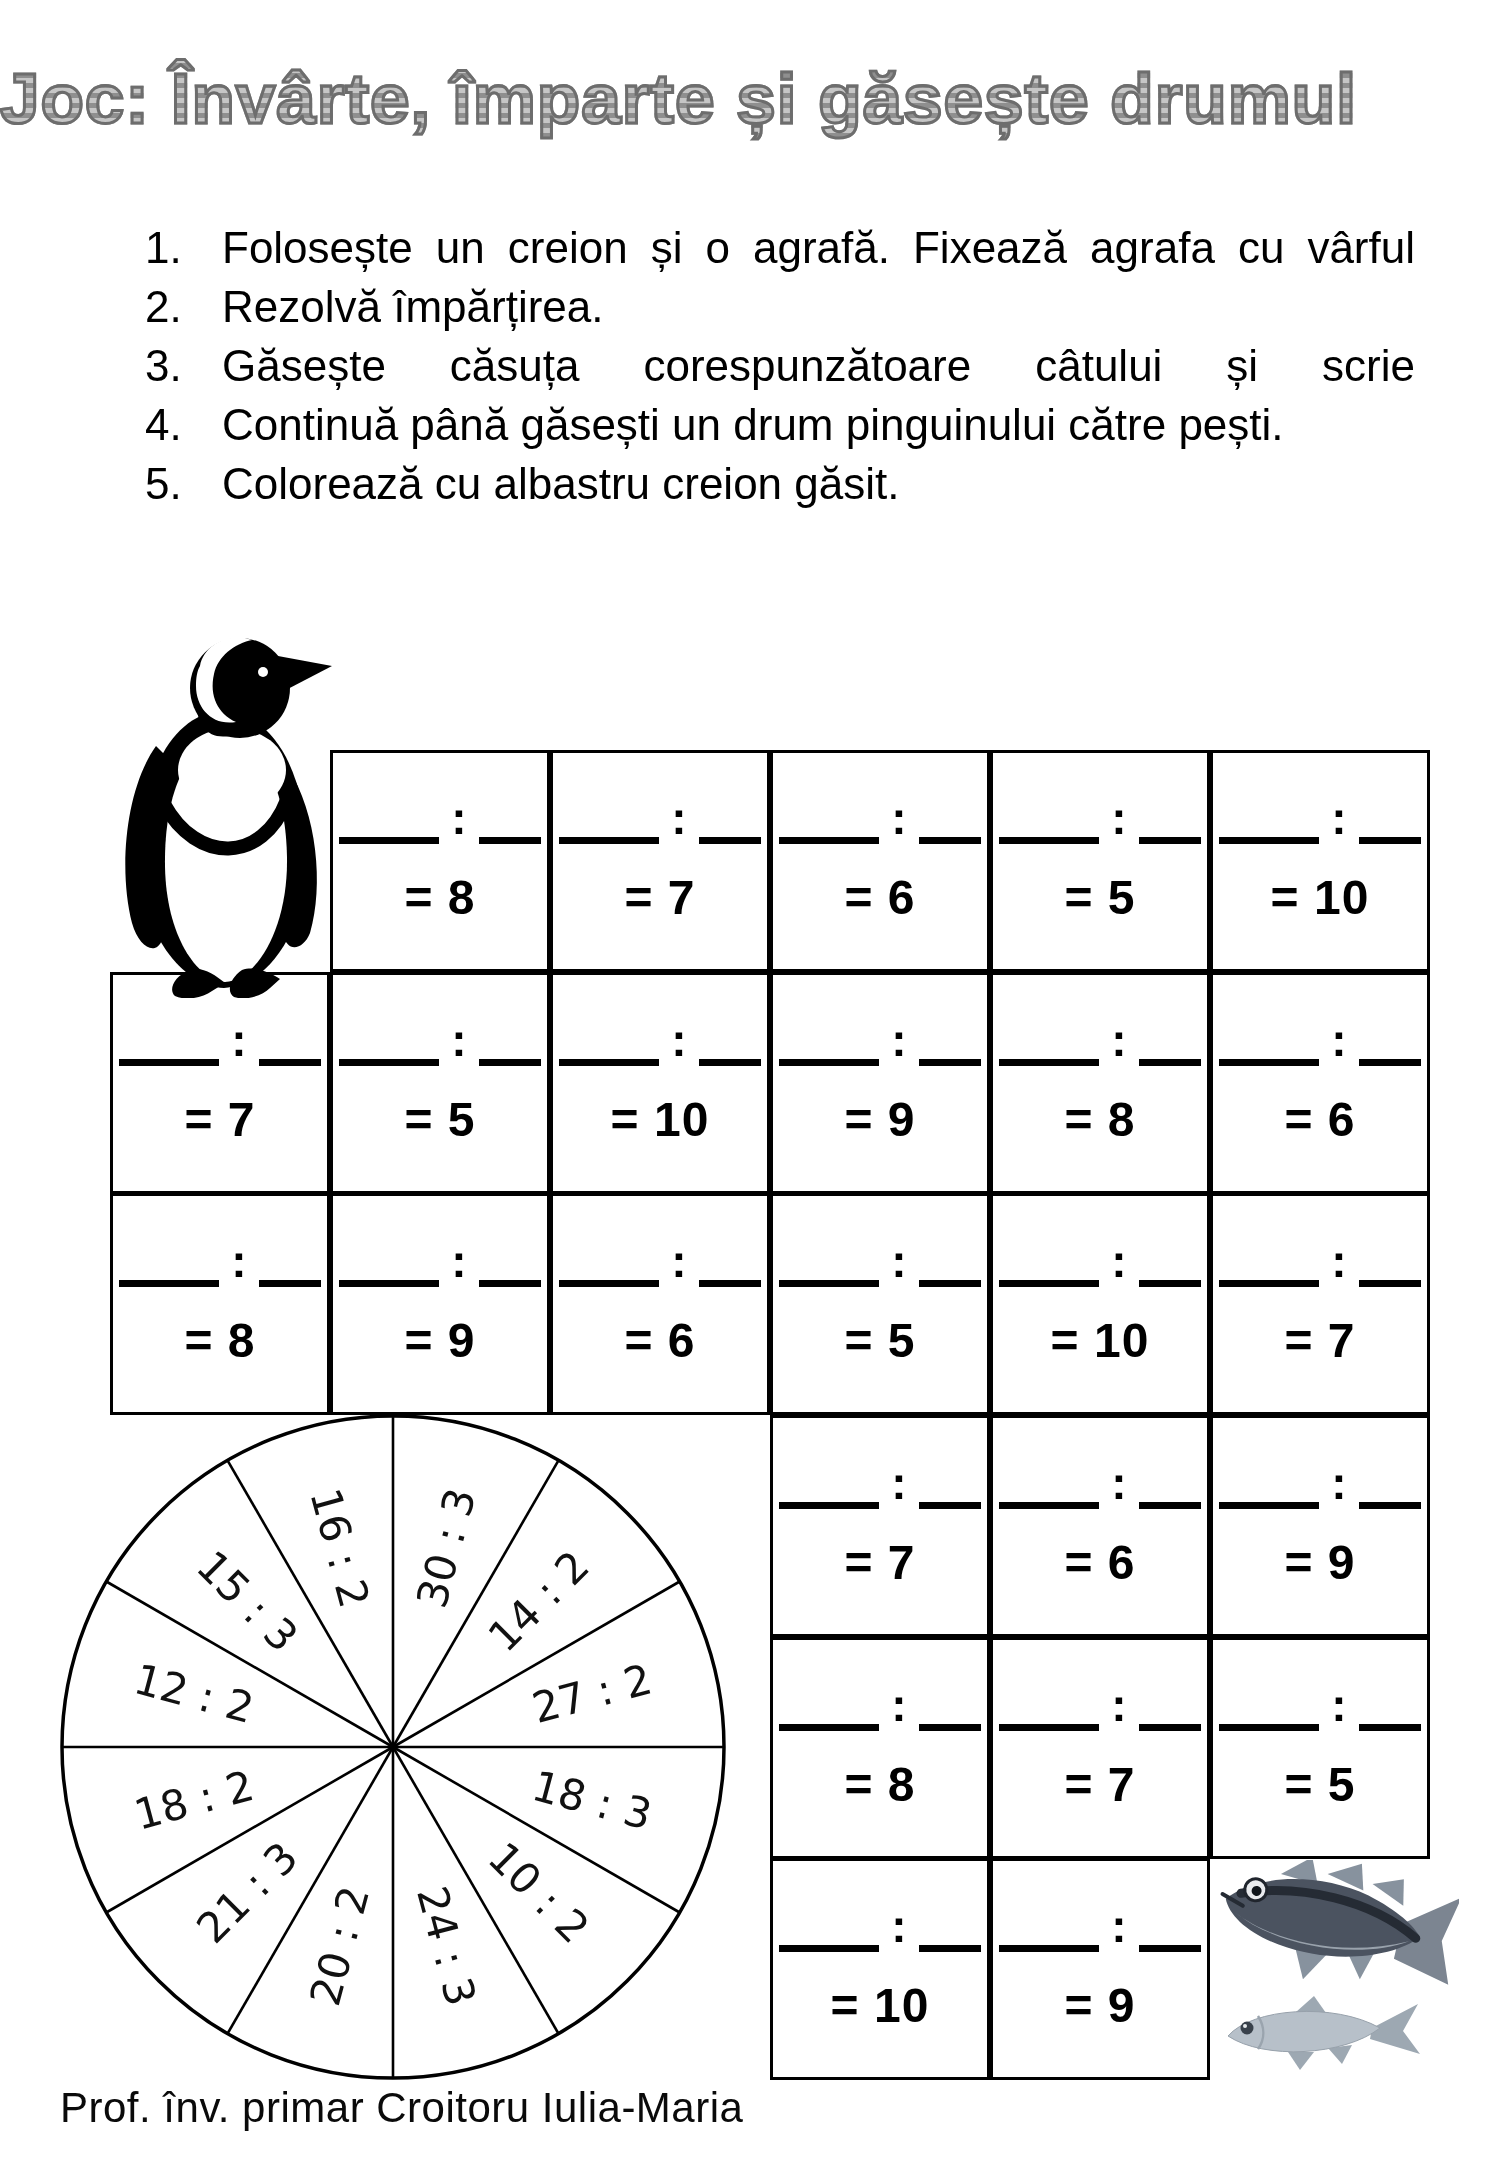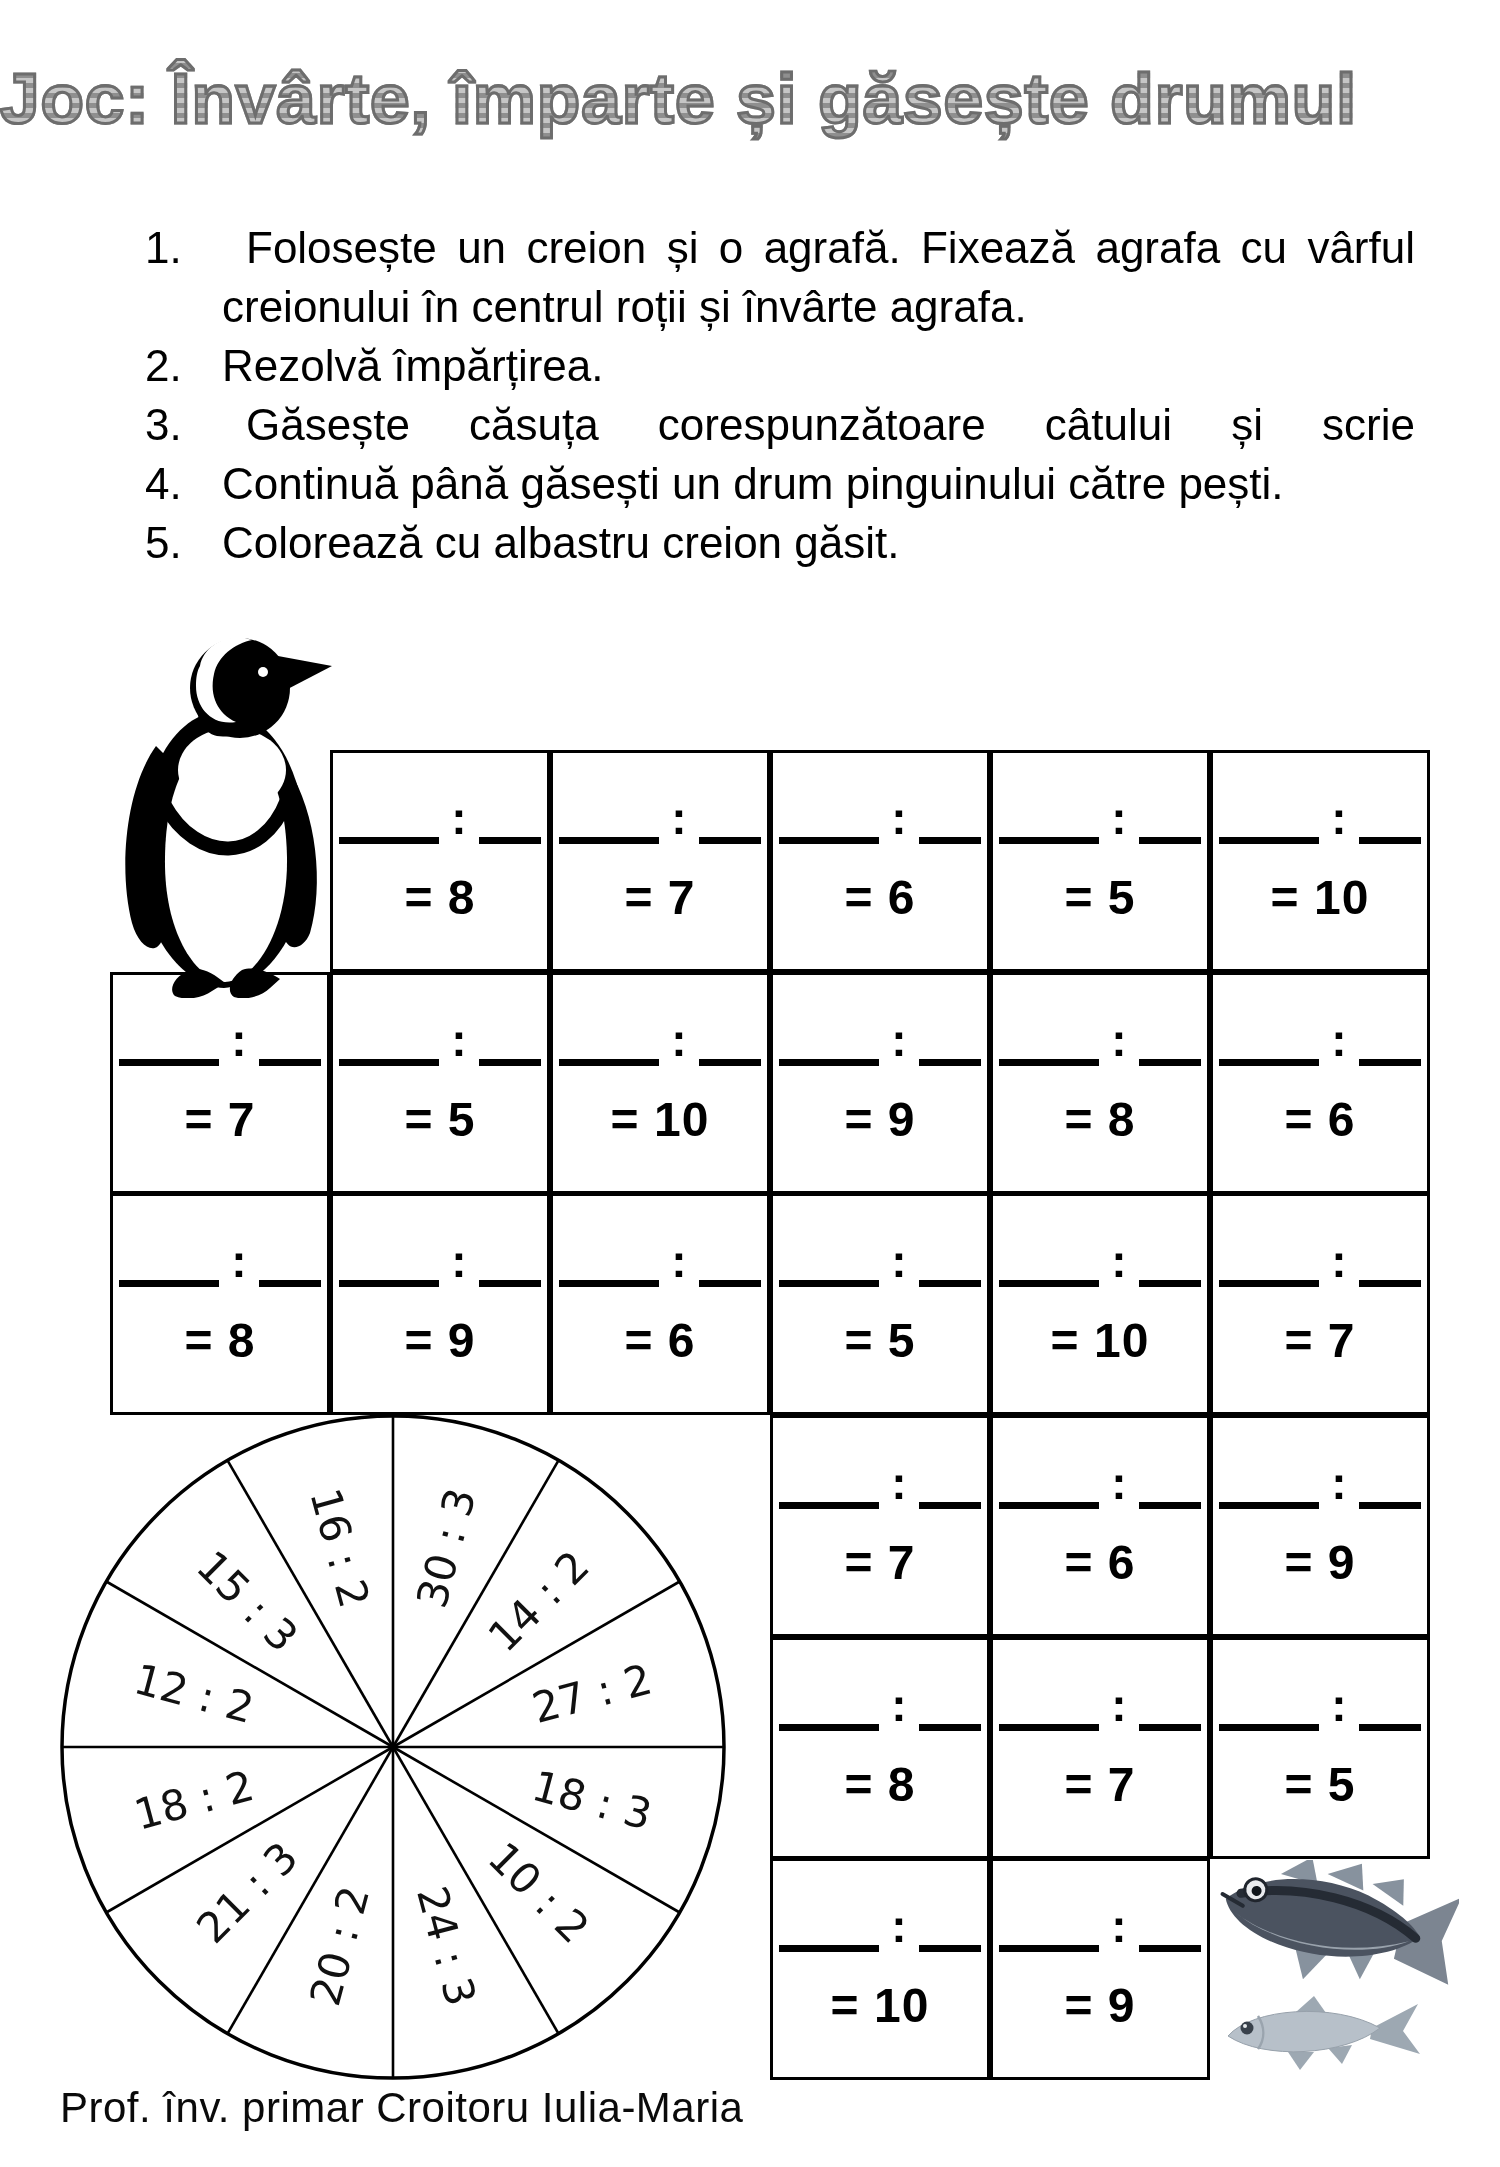--- a/index.html
+++ b/index.html
@@ -17,21 +17,21 @@
     background-image:repeating-linear-gradient(180deg,#c6c6c6 0 5px,#8f8f8f 5px 10px);
     -webkit-background-clip:text;background-clip:text;
     -webkit-text-fill-color:transparent;
   }
   
   .instructions{position:absolute;left:145px;top:218px;width:1270px;}
   .instr-item{display:grid;grid-template-columns:77px 1fr;}
   .instr-num{font-size:44px;line-height:59px;}
   .instr-lines{min-width:0;}
   .instr-line{font-size:44px;line-height:59px;white-space:normal;}
-  .instr-line.just{text-align:justify;text-align-last:justify;margin-left:24px;}
+  .instr-line.just{text-align:justify;text-align-last:justify;}
   
   .gbox{
     position:absolute;width:220px;height:222px;box-sizing:border-box;
     border:3px solid #000;background:#fff;
     display:flex;flex-direction:column;align-items:center;justify-content:center;gap:26px;
   }
   .brow{display:flex;align-items:flex-end;gap:12px;height:46px;}
   .blank{display:inline-block;border-bottom:7px solid #000;height:36px;}
   .blank.long{width:100px;}
   .blank.short{width:62px;}
@@ -52,21 +52,20 @@
 
 <div class="page">
 
   <div class="title">Joc: Învârte, împarte și găsește drumul</div>
 
   <div class="instructions">
       <div class="instr-item">
         <div class="instr-num">1.</div>
         <div class="instr-lines">
           <div class="instr-line just">Folosește un creion și o agrafă. Fixează agrafa cu vârful</div>
-          <div class="instr-line">creionului în centrul roții și  învârte agrafa.</div>
         </div>
       </div>
       <div class="instr-item">
         <div class="instr-num">2.</div>
         <div class="instr-lines">
           <div class="instr-line">Rezolvă împărțirea.</div>
         </div>
       </div>
       <div class="instr-item">
         <div class="instr-num">3.</div>

